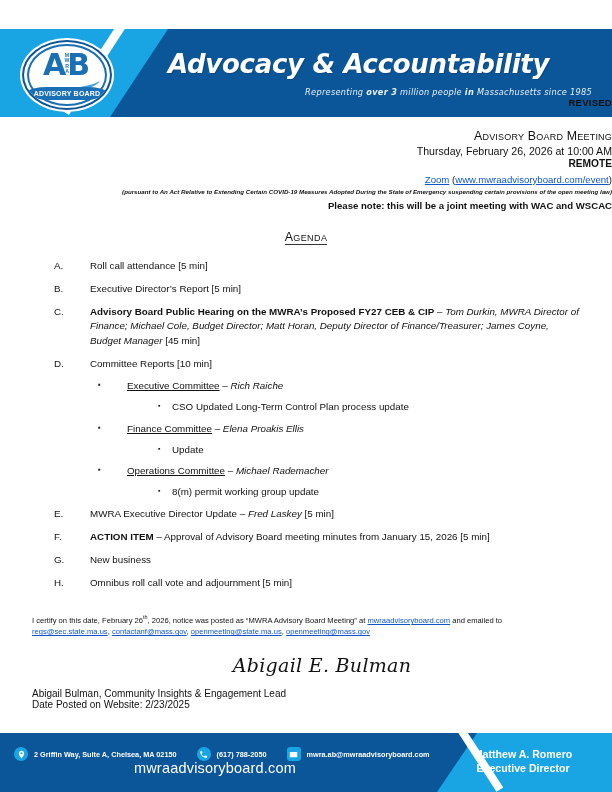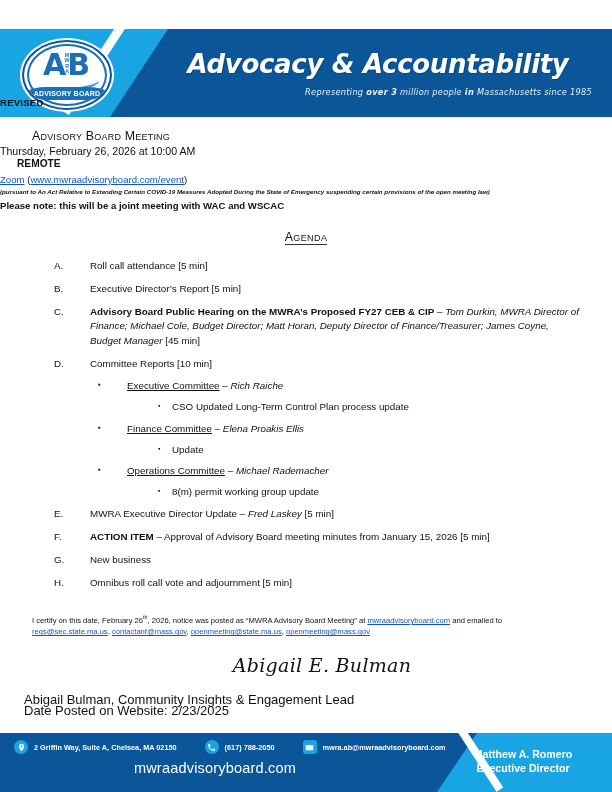--- a/index.html
+++ b/index.html
@@ -93,41 +93,40 @@
   }
 
   .header-title{
     position:absolute;left:168px;top:20px;width:420px;
     color:#ffffff;
     font-family:"DejaVu Sans", sans-serif;
     font-weight:bold;
     font-style:italic;
     font-size:26px;
     letter-spacing:-.3px;
-    text-align:center;
     text-shadow:1px 1px 0 rgba(0,0,0,.18);
   }
   .header-tagline{
     position:absolute;left:180px;top:58px;width:412px;
     color:#e8f2fb;
     font-family:"DejaVu Sans", sans-serif;
     font-style:italic;
     font-size:8.2px;
     letter-spacing:.3px;
     text-align:right;
     padding-right:10px;
   }
   .header-tagline b{font-weight:bold;}
 
   
   .page{
     position:absolute;left:0;top:88px;width:612px;
     font-size:9.6px;
   }
-  .center{text-align:left;}
+  .center{text-align:right;}
   .revised{
     margin-top:9px;
     font-weight:bold;
     font-size:9.6px;
     letter-spacing:.2px;
   }
   .meet-title{
     margin-top:21px;
     font-size:12.4px;
     font-variant:small-caps;
@@ -240,23 +239,23 @@
     margin-top:16px;
     padding-left:32px;
     font-family:"DejaVu Serif", serif;
     font-style:italic;
     font-size:19px;
     color:#111;
     letter-spacing:.3px;
     text-align:center;
   }
   .sigline{
-    margin-top:18px;
-    padding-left:24px;
-    font-size:13px;
+    margin-top:12px;
+    padding-left:32px;
+    font-size:10px;
     line-height:11.5px;
   }
 
   
   .footer{
     position:absolute;left:0;top:733px;width:612px;height:59px;
     background:#0b5699;
     overflow:hidden;
   }
   .footer-right{
@@ -264,22 +263,22 @@
     background:#19a5e3;
     clip-path:polygon(40px 0,175px 0,175px 59px,0 59px);
   }
   .footer-diag{
     position:absolute;right:148px;top:-6px;width:8px;height:72px;
     background:#ffffff;
     transform:rotate(-33deg);
     transform-origin:top right;
   }
   .footer-contacts{
-    position:absolute;left:14px;top:7px;
-    display:flex;align-items:center;gap:12px;
+    position:absolute;left:14px;top:14px;
+    display:flex;align-items:center;gap:4px;
     color:#ffffff;
     font-size:7.3px;
     font-weight:bold;
   }
   .fc{display:flex;align-items:center;margin-right:16px;}
   .fc .ico{
     width:14px;height:14px;border-radius:50%;
     background:#19a5e3;
     display:flex;align-items:center;justify-content:center;
     margin-right:6px;

